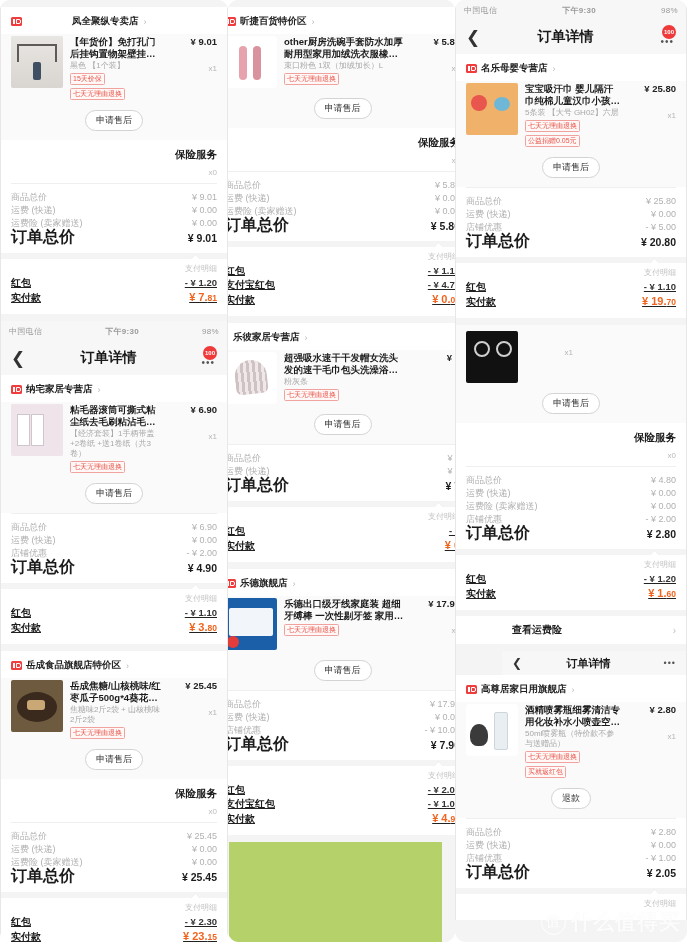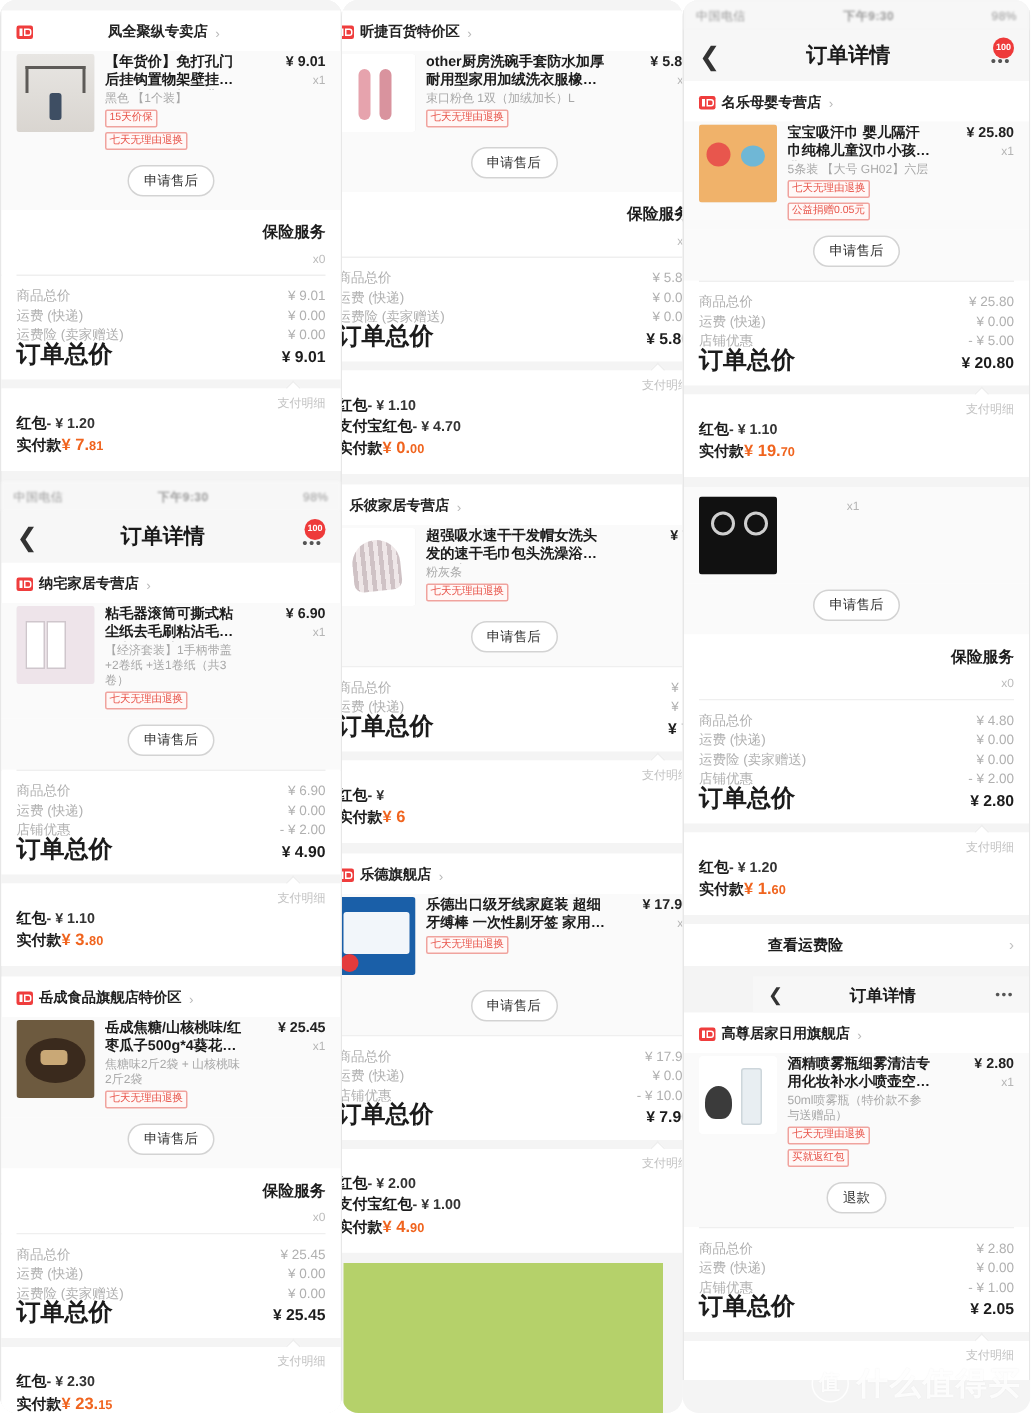--- a/index.html
+++ b/index.html
@@ -89,21 +89,21 @@
   }
   .prod-sku { font-size:8px; color:#a8a8a8; line-height:10px; margin-top:1px; }
   .tags { display:flex; gap:3px; margin-top:2px; flex-wrap:wrap; }
   .tag {
     font-size:7px; color:#e8544a; border:.5px solid #f0a39e;
     border-radius:1.5px; padding:0 2px; line-height:10px; white-space:nowrap;
     background:#fff8f7;
   }
   .prod-right { width:48px; flex:none; text-align:right; }
   .prod-price { font-size:9.5px; color:#222; font-weight:bold; }
-  .prod-qty { font-size:8px; color:#b5b5b5; margin-top:2px; }
+  .prod-qty { font-size:8px; color:#b5b5b5; margin-top:17px; }
 
   .btnrow { display:flex; justify-content:center; padding:4px 10px 9px 10px; background:#fafafa; }
   .btn-after {
     font-size:9px; color:#333; border:.8px solid #d3d3d3;
     border-radius:11px; padding:3px 10px; background:#fff;
   }
 
   .ins-block { background:#fff; padding:8px 10px 6px 10px; }
   .ins-title { font-size:10.5px; font-weight:bold; color:#1c1c1c;text-align:right; }
   .ins-qty { font-size:8px; color:#bbb; text-align:right; margin-top:6px; }
@@ -113,21 +113,21 @@
 
   .fee-block { padding:7px 10px 8px 10px; background:#fff; }
   .fee-row { display:flex; justify-content:space-between; align-items:baseline; line-height:13px; }
   .fee-label { font-size:9px; color:#b0b0b0; }
   .fee-val { font-size:9px; color:#b0b0b0; }
   .fee-row.total .fee-label { font-size:16px; color:#1c1c1c; font-weight:bold; }
   .fee-row.total .fee-val  { font-size:10.5px; color:#1c1c1c; font-weight:bold; }
 
   .pay-block { padding:4px 10px 9px 10px; background:#fff; position:relative; }
   .pay-detail { font-size:8px; color:#c3c3c3; text-align:right; margin-bottom:2px; }
-  .pay-row { display:flex; justify-content:flex-start; align-items:baseline; line-height:14px; }
+  .pay-row { display:flex; justify-content:space-between; align-items:baseline; line-height:14px;text-decoration:underline; }
   .pay-label { font-size:10px; color:#1c1c1c; font-weight:bold; }
   .pay-val { font-size:9.5px; color:#333; font-weight:bold; }
   .pay-row.final .pay-val { color:#f0641e; font-size:11px; }
   .pay-row.final .pay-val .cents { font-size:8.5px; }
 
   .caret {
     position:absolute; top:-4px; right:28px; width:7px; height:7px;
     background:#fff; transform:rotate(45deg); border-left:1px solid #eee; border-top:1px solid #eee;
   }
 

